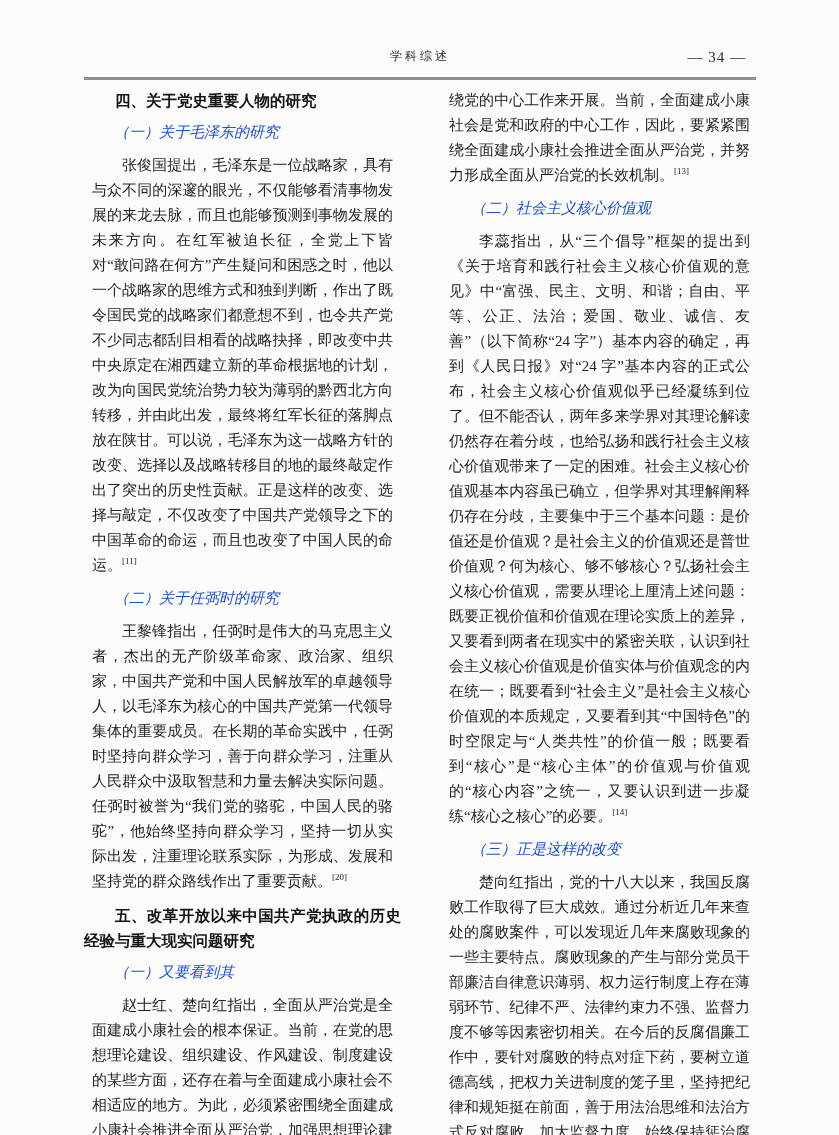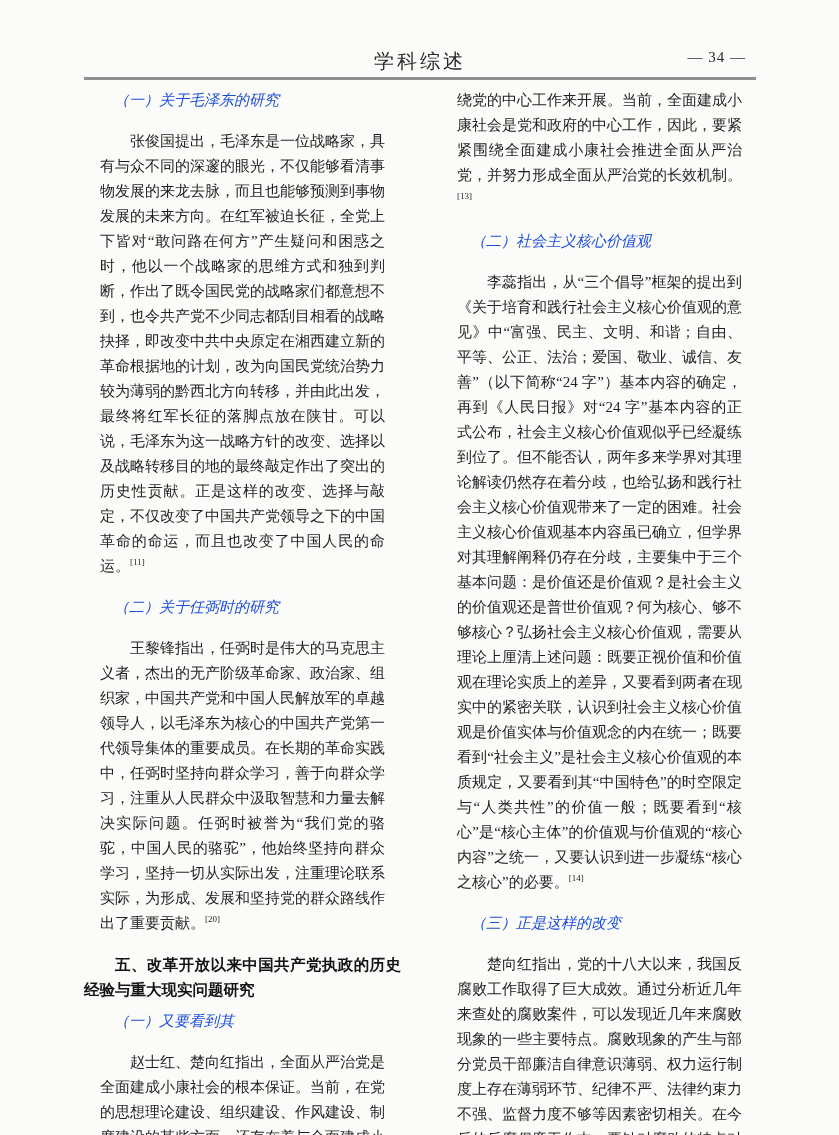--- a/index.html
+++ b/index.html
@@ -25,21 +25,21 @@
   }
   .header-row {
     position: relative;
     height: 26px;
   }
   .header-title {
     position: absolute;
     left: 50%;
     top: 2px;
     transform: translateX(-50%);
-    font-size: 20px;
+    font-size: 12px;
     letter-spacing: 3px;
     color: #2b2b2b;
     white-space: nowrap;
   }
   .page-number {
     position: absolute;
     right: 10px;
     top: 3px;
     font-size: 15px;
     letter-spacing: 1px;
@@ -59,21 +59,21 @@
     width: 673px;
     display: flex;
     gap: 40px;
     align-items: flex-start;
   }
   .column {
     width: 317px;
     flex: 0 0 317px;
   }
   .block {
-    margin: 16px;
+    margin: 8px;
     font-size: 15px;
     line-height: 25px;
     text-align: justify;
     text-justify: inter-ideograph;
     word-break: break-all;
   }
   .block.paragraph {
     text-indent: 2em;
   }
   .block.paragraph-cont {
@@ -113,20 +113,21 @@
   <header class="page-header">
     <div class="header-row">
       <span class="header-title">学科综述</span>
       <span class="page-number">— 34 —</span>
     </div>
     <div class="header-rule"></div>
   </header>
 
   <main class="content">
     <section class="column column-left" id="col-left">
+        <p class="block heading"><span>四、关于党史重要人物的研究</span></p>
         <p class="block subheading"><span>（一）关于毛泽东的研究</span></p>
         <p class="block paragraph"><span>张俊国提出，毛泽东是一位战略家，具有与众不同的深邃的眼光，不仅能够看清事物发展的来龙去脉，而且也能够预测到事物发展的未来方向。在红军被迫长征，全党上下皆对“敢问路在何方”产生疑问和困惑之时，他以一个战略家的思维方式和独到判断，作出了既令国民党的战略家们都意想不到，也令共产党不少同志都刮目相看的战略抉择，即改变中共中央原定在湘西建立新的革命根据地的计划，改为向国民党统治势力较为薄弱的黔西北方向转移，并由此出发，最终将红军长征的落脚点放在陕甘。可以说，毛泽东为这一战略方针的改变、选择以及战略转移目的地的最终敲定作出了突出的历史性贡献。正是这样的改变、选择与敲定，不仅改变了中国共产党领导之下的中国革命的命运，而且也改变了中国人民的命运。</span><sup class="ref">[11]</sup></p>
         <p class="block subheading"><span>（二）关于任弼时的研究</span></p>
         <p class="block paragraph"><span>王黎锋指出，任弼时是伟大的马克思主义者，杰出的无产阶级革命家、政治家、组织家，中国共产党和中国人民解放军的卓越领导人，以毛泽东为核心的中国共产党第一代领导集体的重要成员。在长期的革命实践中，任弼时坚持向群众学习，善于向群众学习，注重从人民群众中汲取智慧和力量去解决实际问题。任弼时被誉为“我们党的骆驼，中国人民的骆驼”，他始终坚持向群众学习，坚持一切从实际出发，注重理论联系实际，为形成、发展和坚持党的群众路线作出了重要贡献。</span><sup class="ref">[20]</sup></p>
         <p class="block heading"><span>五、改革开放以来中国共产党执政的历史经验与重大现实问题研究</span></p>
         <p class="block subheading"><span>（一）又要看到其</span></p>
         <p class="block paragraph"><span>赵士红、楚向红指出，全面从严治党是全面建成小康社会的根本保证。当前，在党的思想理论建设、组织建设、作风建设、制度建设的某些方面，还存在着与全面建成小康社会不相适应的地方。为此，必须紧密围绕全面建成小康社会推进全面从严治党，加强思想理论建设、制度建设、作风建设、组织建设。党的建设的一条重要经验，就是要紧紧围</span></p>
       </section>
     <section class="column column-right" id="col-right">
         <p class="block paragraph-cont"><span>绕党的中心工作来开展。当前，全面建成小康社会是党和政府的中心工作，因此，要紧紧围绕全面建成小康社会推进全面从严治党，并努力形成全面从严治党的长效机制。</span><sup class="ref">[13]</sup></p>

